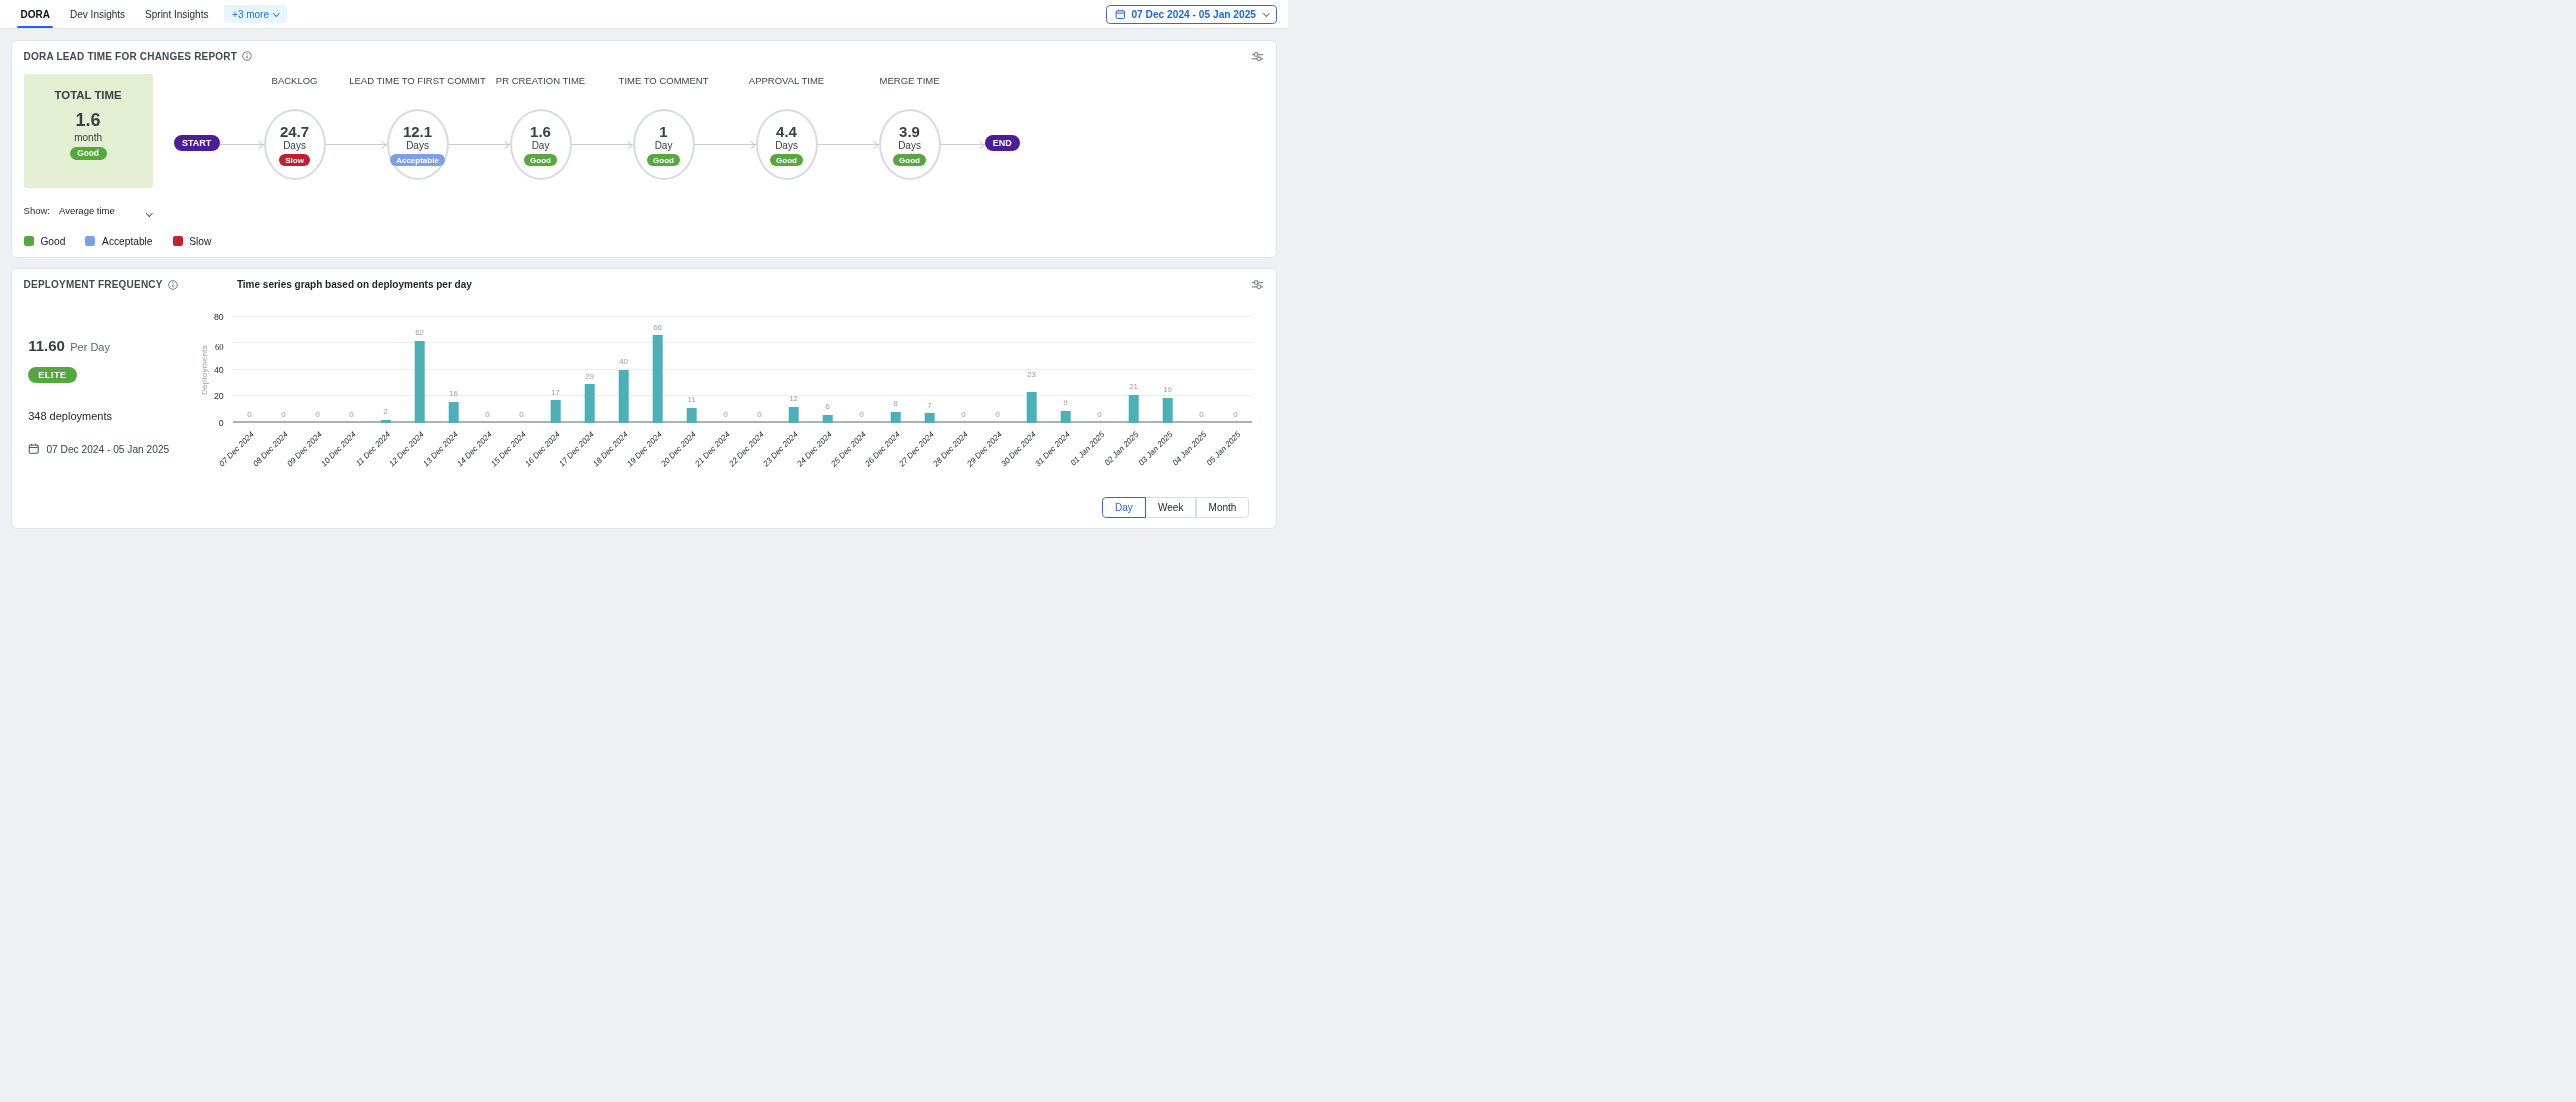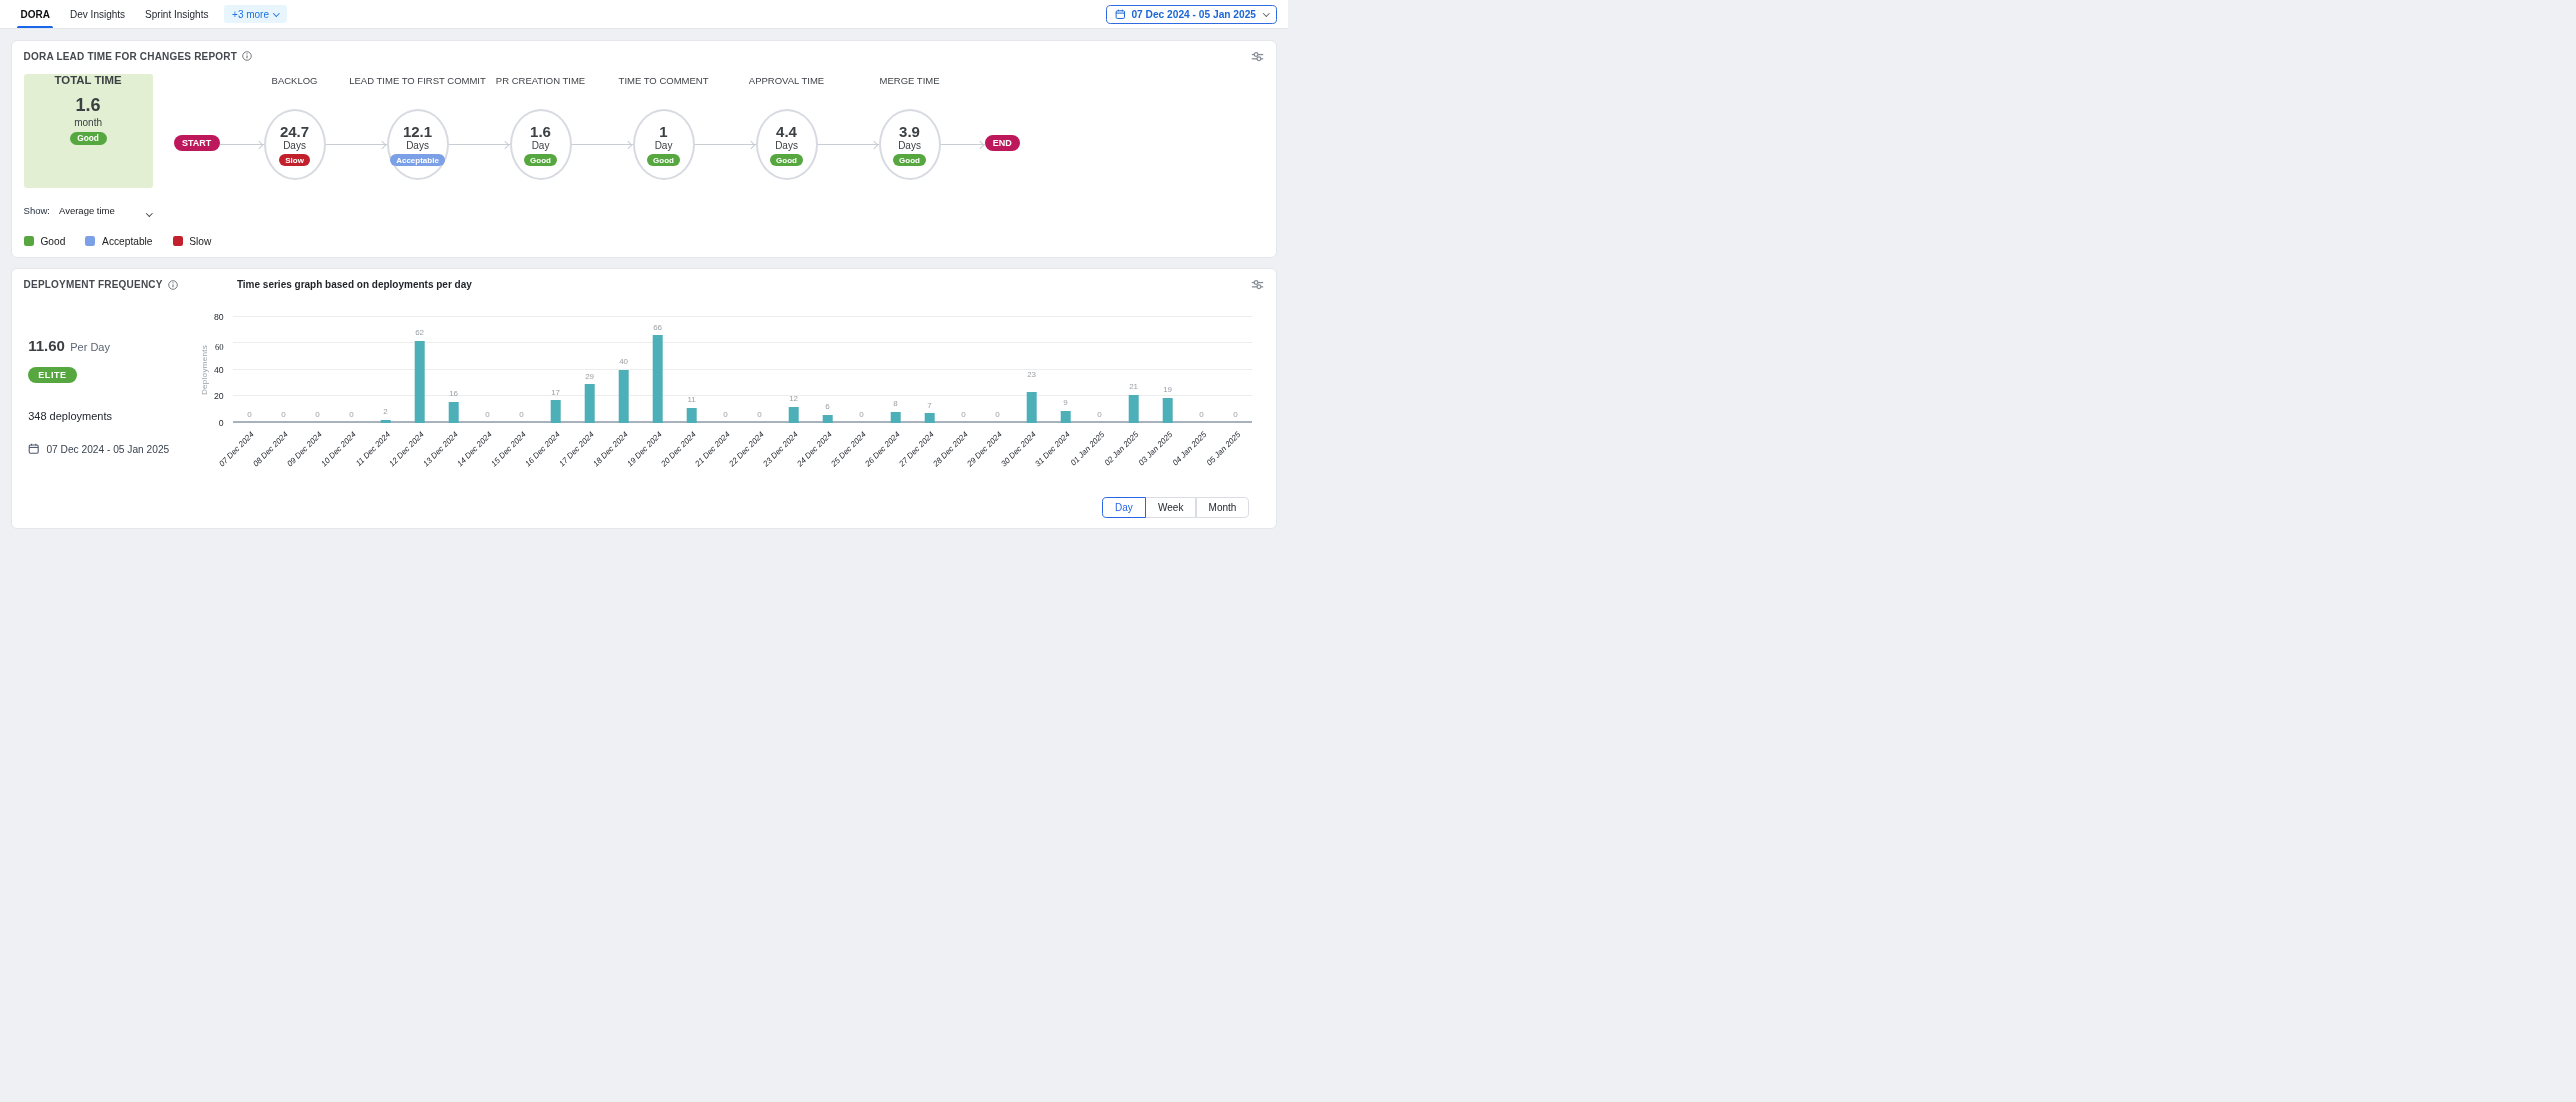--- a/index.html
+++ b/index.html
@@ -36,28 +36,28 @@
   .card{ background:#fff; border:0.8px solid #e3e6ea; border-radius:6px;
     margin:10.6px 10.6px 0; padding:10px 12px; position:relative; }
   .card-head{ display:flex; align-items:center;gap:12px; }
   .card-title{ font-size:10px; font-weight:700; color:#45494f; letter-spacing:0.2px;
     display:flex; align-items:center; gap:5.3px; }
   .icon-right{ margin-left:auto; cursor:pointer; display:flex; align-items:center; }
 
   
   .lead-row{ display:flex; margin-top:12px; }
   .total-card{ width:129px; height:114px; background:#e2efd3; border-radius:3px;
-    text-align:center; flex:none; }
+    text-align:center; padding-top:15px; flex:none; }
   .total-title{ font-size:11.4px; font-weight:700; color:#3c4043; }
   .total-value{ font-size:18px; font-weight:600; color:#3c4043; margin-top:9px; }
   .total-unit{ font-size:10px; color:#3c4043; margin-top:0.8px; }
   .badge{ display:inline-block; color:#fff; font-size:8.3px; padding:1.5px 7.6px;
     border-radius:7.6px; margin-top:3.8px; font-weight:600; }
   .pipeline{ display:flex; align-items:flex-start; margin-left:21px; }
-  .node-pill{ background:#be185d; color:#fff; font-size:9px; font-weight:700;
+  .node-pill{ background:#4c1d95; color:#fff; font-size:9px; font-weight:700;
     padding:3px 8.3px; border-radius:9px; margin-top:61px; flex:none; }
   .connector{ height:0; border-top:1.1px solid #c8cdd4; margin-top:70px;
     position:relative; flex:none; }
   .connector::after{ content:''; position:absolute; right:0.8px; top:-3.4px;
     width:5.3px; height:5.3px; border-top:1.1px solid #c8cdd4;
     border-right:1.1px solid #c8cdd4; transform:rotate(45deg); }
   .stage{ width:62px; position:relative; padding-top:35px; flex:none; }
   .stage-label{ position:absolute; top:0; left:50%; transform:translateX(-50%);
     width:156px; text-align:center; font-size:9.5px; color:#3f4348; line-height:1.45; }
   .ellipse{ width:62px; height:71px; border:2.3px solid #d7dbe1; border-radius:50%;

